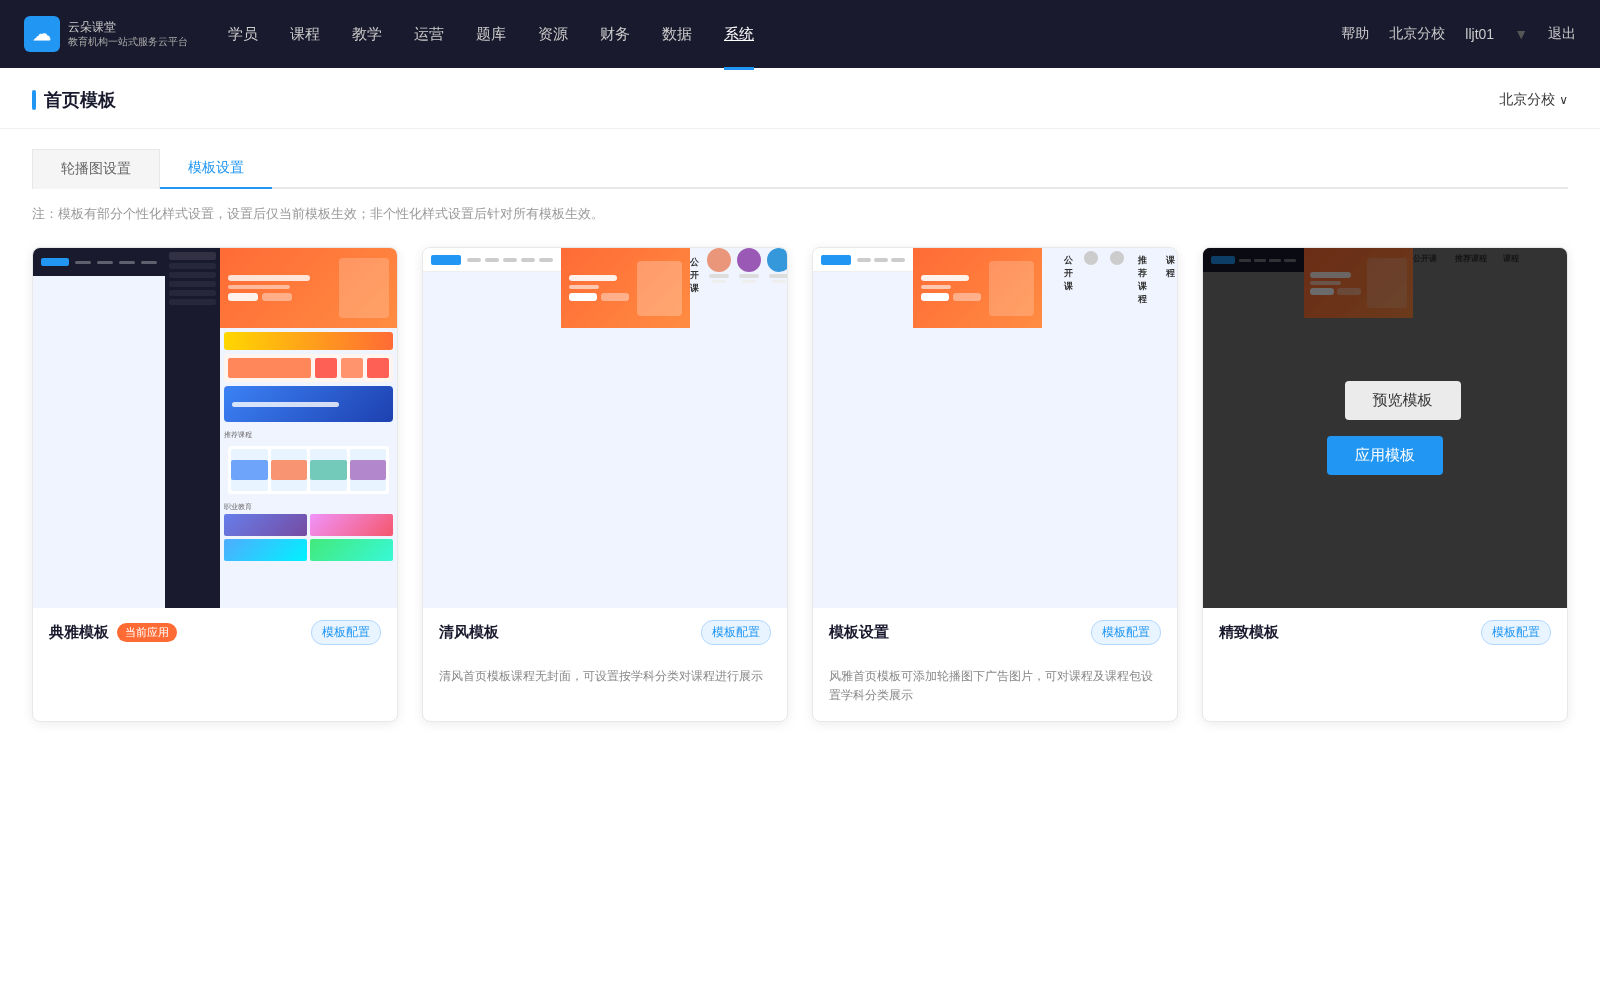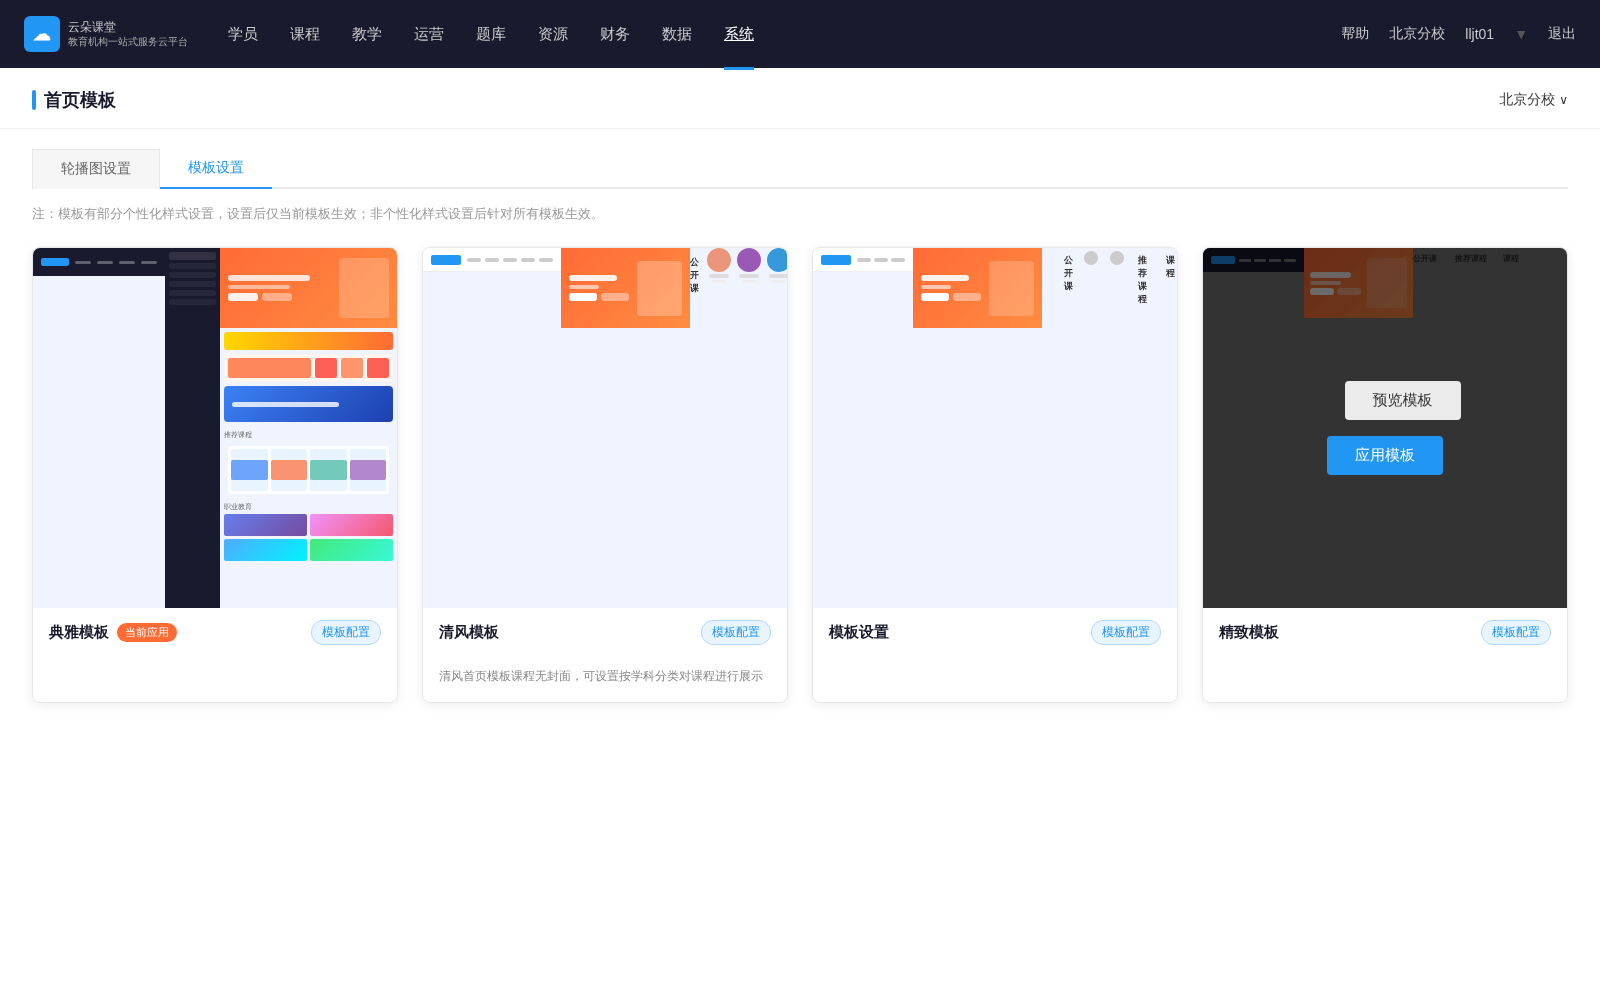--- a/index.html
+++ b/index.html
@@ -384,20 +384,21 @@
             <div style="height:18px;background:#fd79a8;border-radius:2px"></div>
           </div>
           <div style="margin:6px 8px;height:18px;background:#2196F3;border-radius:10px;opacity:0.8"></div>
         </div>
       </div>
       <div class="template-footer">
         <div class="template-name-row">
           <span class="template-name">模板设置</span>
           <button class="template-config-btn">模板配置</button>
         </div>
+        <div class="template-desc">风雅首页模板可添加轮播图下广告图片，可对课程及课程包设置学科分类展示</div>
       </div>
     </div>
 
     <div class="template-card">
       <div class="template-preview" style="background:#555;">
         <div class="mock-screen" style="filter:brightness(0.7)">
           <div class="t4-header">
             <div class="t4-logo"></div>
             <div class="t4-nav">
               <div class="t4-nav-item"></div>

